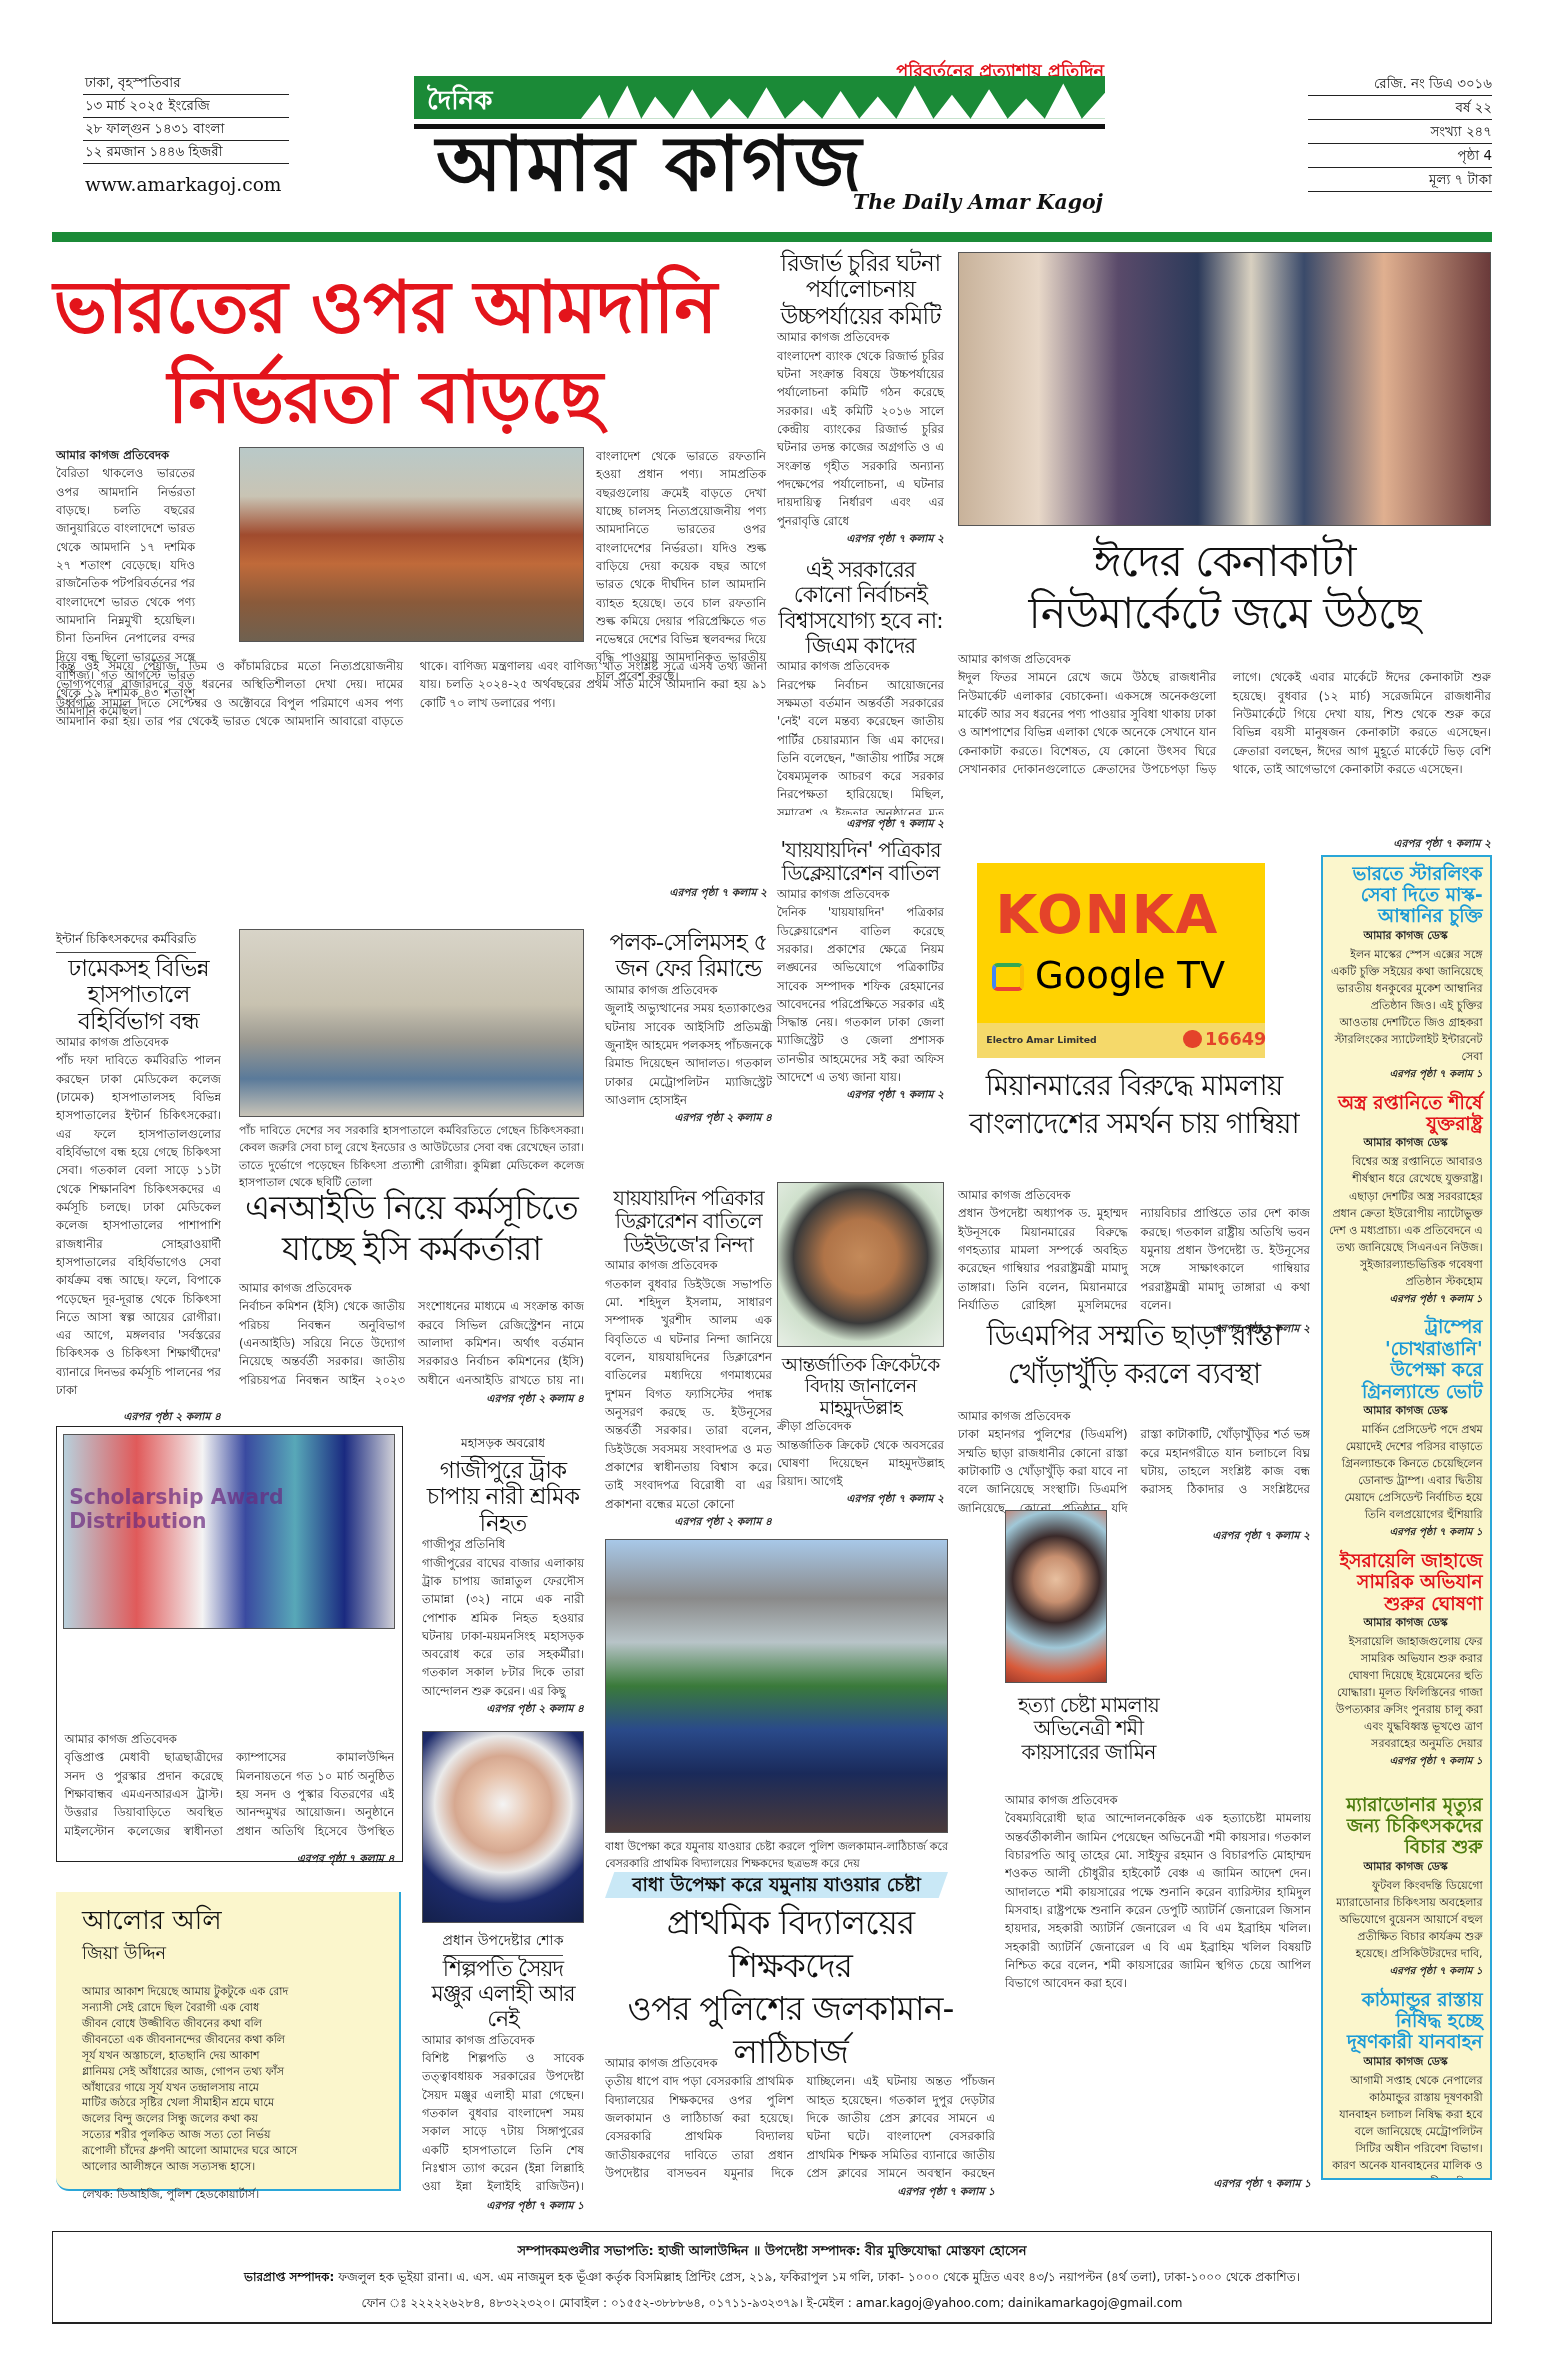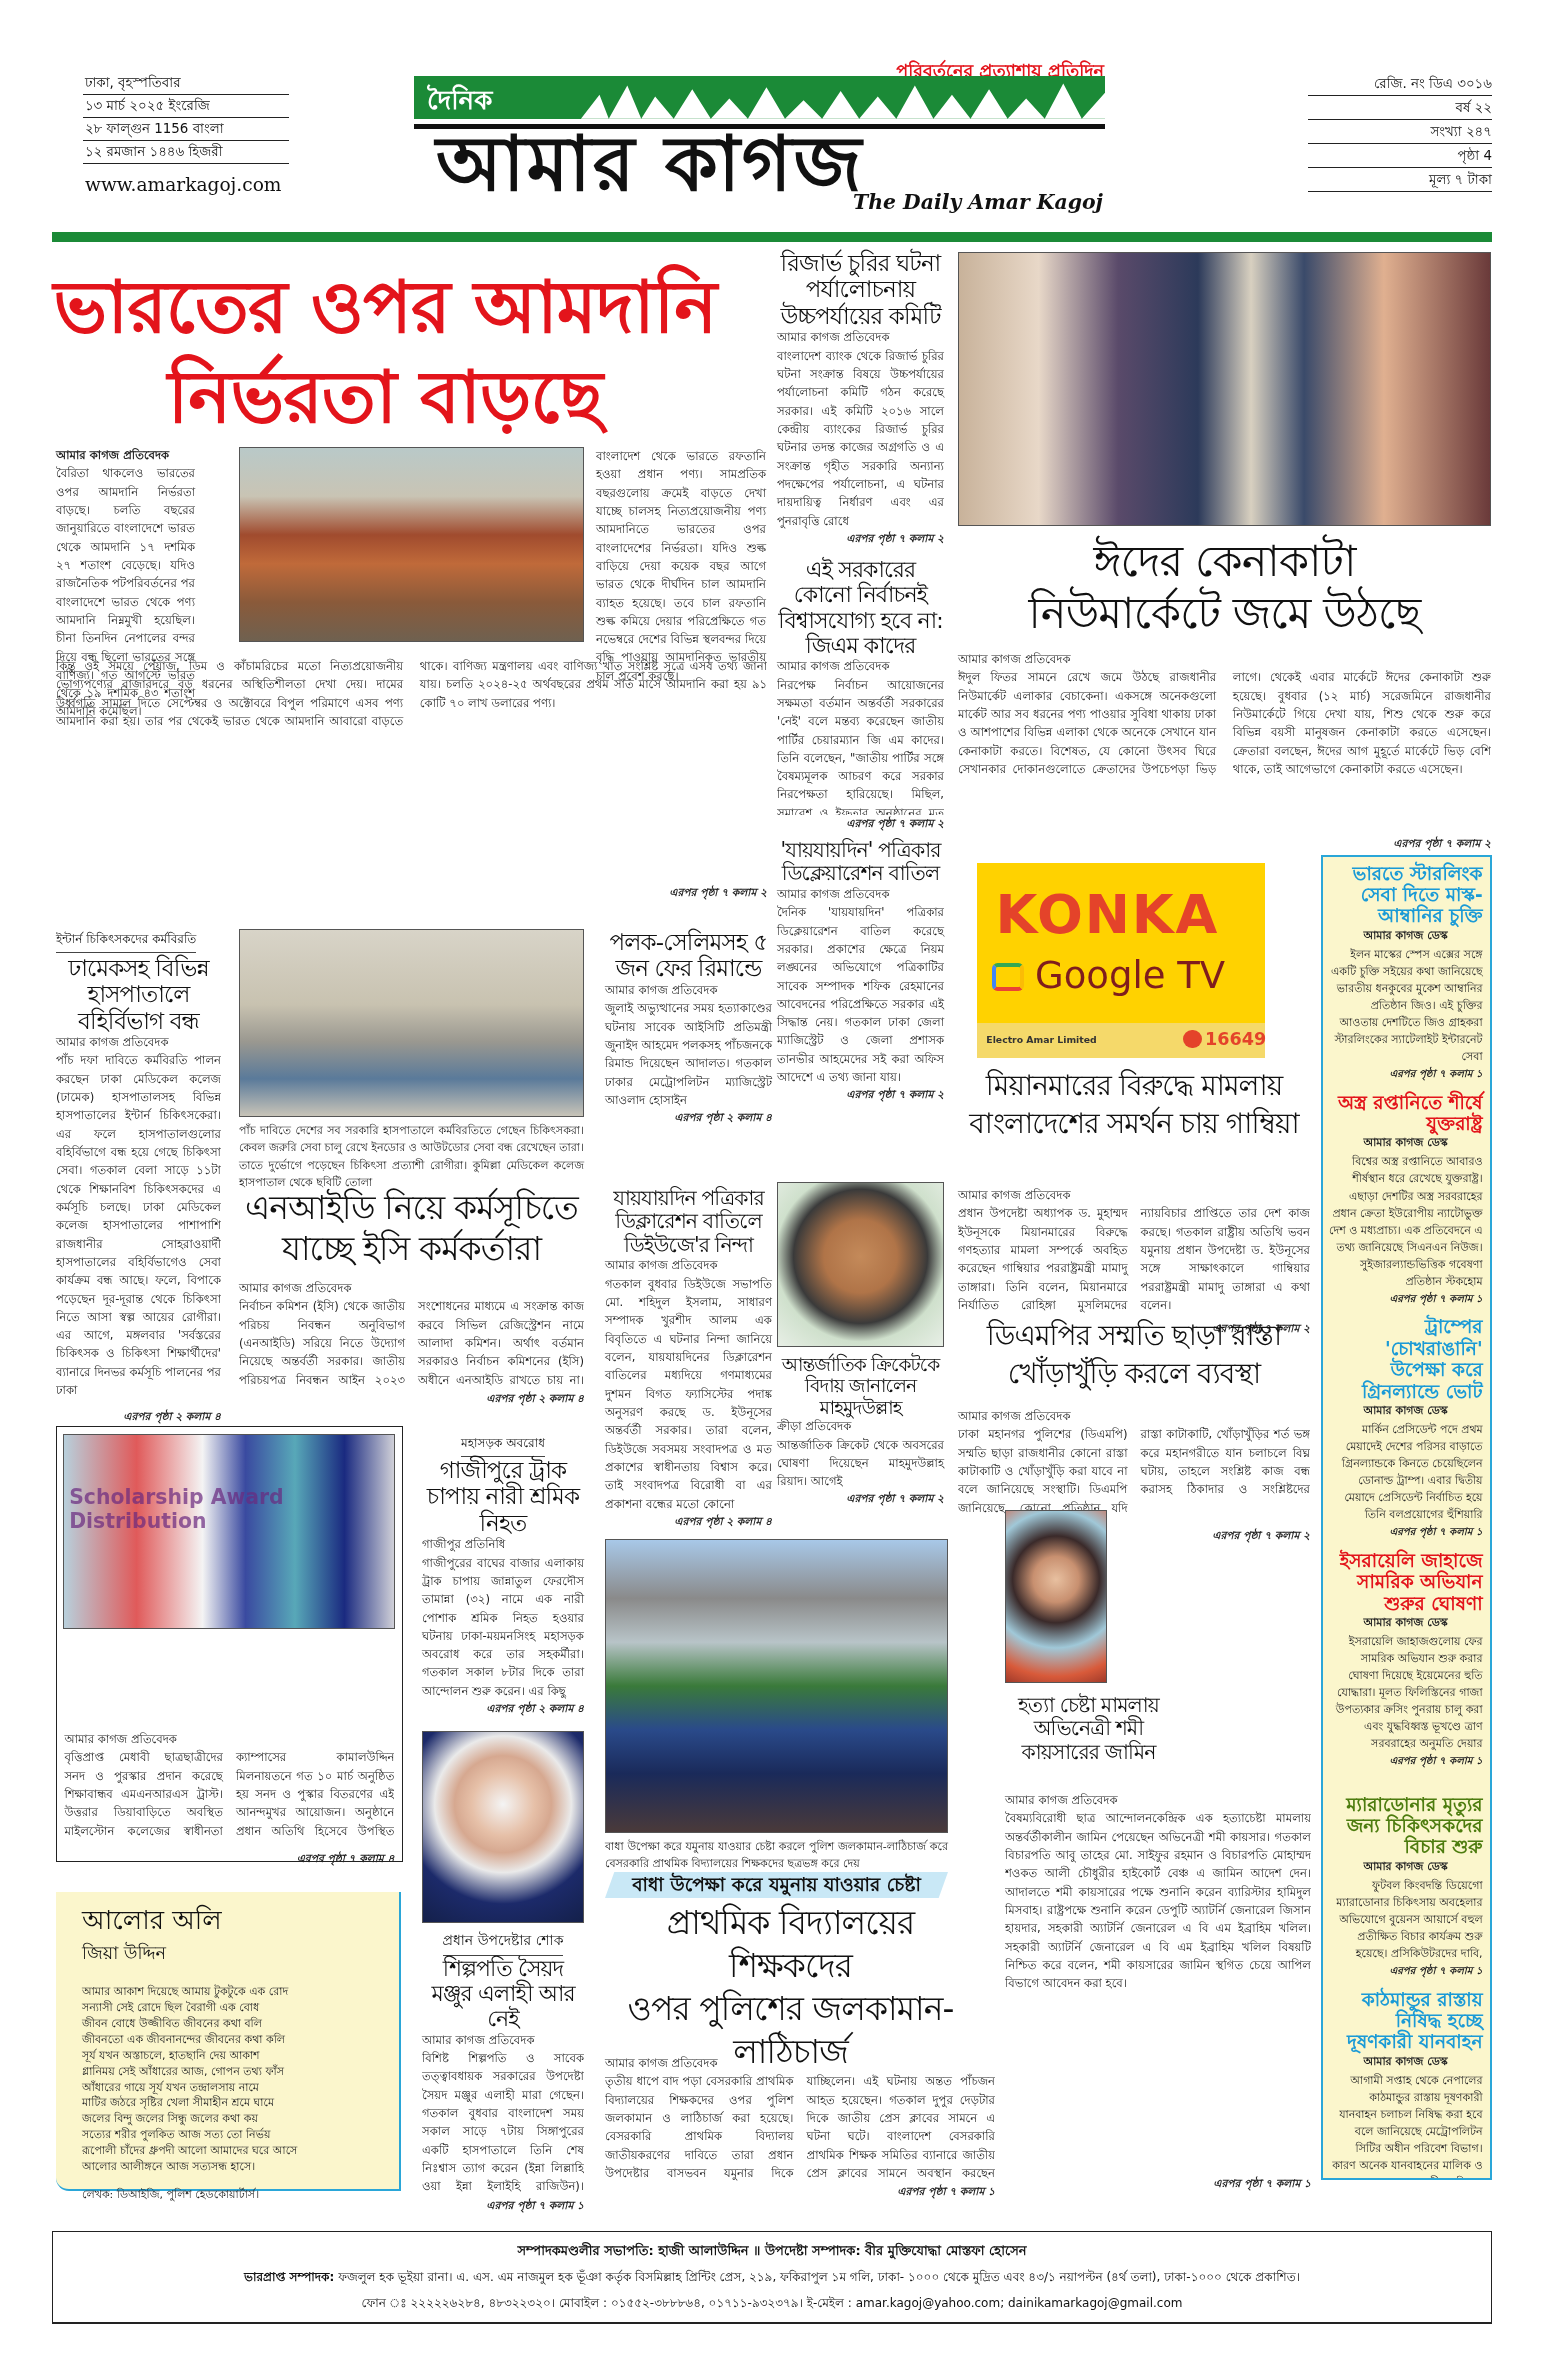--- a/index.html
+++ b/index.html
@@ -23,21 +23,21 @@
 .sb-b{font-size:11px;line-height:1.55;text-align:right;color:#222}
 .sb-c{font-size:10.2px;font-style:italic;font-weight:bold;text-align:right;color:#222;line-height:1.7}
 .cols2{column-count:2;column-gap:16.7px}
 </style>
 </head>
 <body>
 
 <div class="abs dinfo" style="left:83px;top:72px;width:206px">
   <div>ঢাকা, বৃহস্পতিবার</div>
   <div>১৩ মার্চ ২০২৫ ইংরেজি</div>
-  <div>২৮ ফাল্গুন 1156 বাংলা</div>
+  <div>২৮ ফাল্গুন ১৪৩১ বাংলা</div>
   <div>১২ রমজান ১৪৪৬ হিজরী</div>
 </div>
 <div class="abs serif" style="left:85px;top:174px;font-size:18.6px">www.amarkagoj.com</div>
 
 <div class="abs" style="left:742px;top:58px;width:362px;text-align:right;font-size:17.6px;font-weight:bold;color:#e3141b">পরিবর্তনের প্রত্যাশায় প্রতিদিন</div>
 <div class="abs" style="left:414px;top:76px;width:691px;height:43px;background:#1b8a37;overflow:hidden">
   <span style="position:absolute;left:13px;top:3.7px;color:#fff;font-size:26px;font-weight:bold">দৈনিক</span>
   <svg width="691" height="43" style="position:absolute;left:0;top:0" viewBox="0 0 745 46">
     <path d="M180 46 L200 20 L210 46 L230 10 L245 46 L260 22 L280 46 L300 14 L320 46 L340 24 L360 46 L380 12 L400 46 L420 26 L440 46 L460 16 L480 46 L500 22 L520 46 L540 10 L560 46 L580 20 L600 46 L620 14 L640 46 L660 24 L680 46 L700 8 L720 46 L745 18 L745 46 Z" fill="#fff"></path>
   </svg>
@@ -141,21 +141,21 @@
 <div class="abs" style="left:777px;top:1354px;width:167px">
   <div class="hl" style="font-size:18.6px">আন্তর্জাতিক ক্রিকেটকে বিদায় জানালেন মাহমুদউল্লাহ</div>
   <div class="by" style="font-weight:normal">ক্রীড়া প্রতিবেদক</div>
   <div class="body">আন্তর্জাতিক ক্রিকেট থেকে অবসরের ঘোষণা দিয়েছেন মাহমুদউল্লাহ রিয়াদ। আগেই</div>
   <div class="cont">এরপর পৃষ্ঠা ৭ কলাম ২</div>
 </div>
 
 <div class="abs" style="left:977px;top:863px;width:288px;height:195px;background:#ffd200">
   <div style="position:absolute;left:18.6px;top:20.4px;font-size:54px;font-weight:bold;color:#e4432a;letter-spacing:1.9px">KONKA</div>
   <div style="position:absolute;left:15px;top:100px;width:32px;height:28px;border:4.6px solid #4285f4;border-top-color:#34a853;border-right-color:#fbbc05;border-bottom-color:#ea4335;border-radius:5.6px"></div>
-  <div style="position:absolute;left:58px;top:91px;font-size:37px;color:#7f1d1d">Google TV</div>
+  <div style="position:absolute;left:58px;top:91px;font-size:37px;color:#000000">Google TV</div>
   <div style="position:absolute;left:0;top:160px;width:288px;height:35px;background:#f5d96a">
     <span style="position:absolute;left:9.3px;top:11px;font-size:9.3px;font-weight:bold;color:#333">Electro Amar Limited</span>
     <span style="position:absolute;left:206px;top:6.5px;width:18.6px;height:18.6px;border-radius:50%;background:#e4432a"></span>
     <span style="position:absolute;left:228px;top:5.6px;font-size:17.6px;font-weight:bold;color:#e4432a">16649</span>
   </div>
 </div>
 
 <div class="abs hl" style="left:958px;top:1067px;width:352px;font-size:28px;line-height:1.35">
   <div>মিয়ানমারের বিরুদ্ধে মামলায়</div>
   <div>বাংলাদেশের সমর্থন চায় গাম্বিয়া</div>

